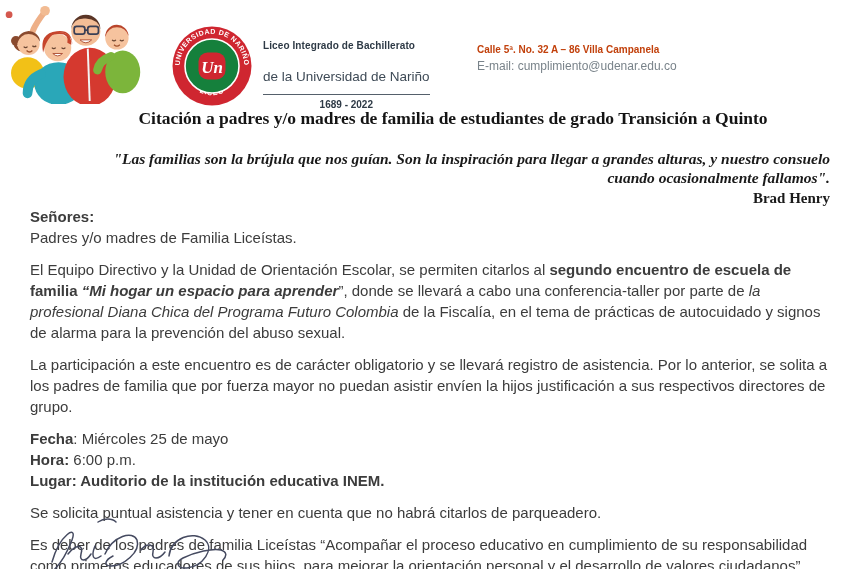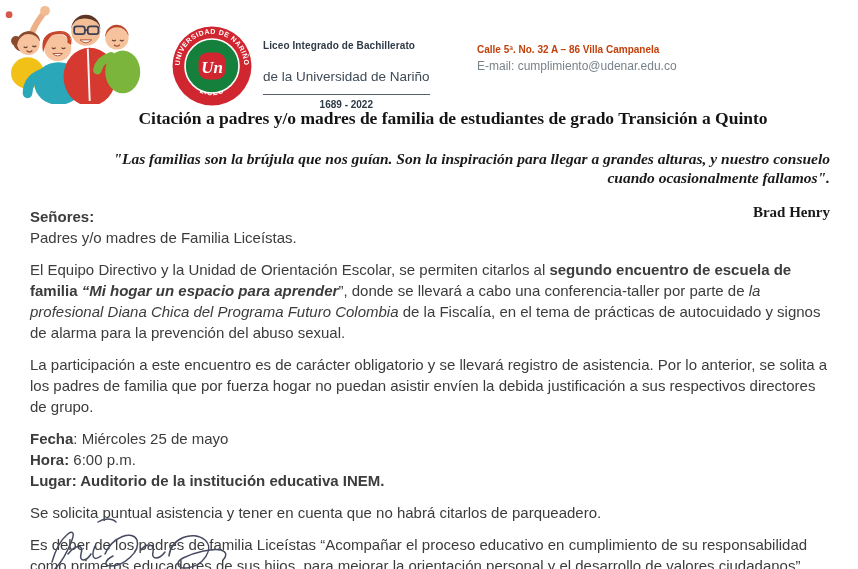--- a/index.html
+++ b/index.html
@@ -18,21 +18,21 @@
   .contact .c1{font-size:10px;font-weight:bold;color:#c2410c;}
   .contact .c2{font-size:12px;color:#79838a;}
   
   .title{
     position:absolute;top:108px;left:0;width:100%;margin:0;text-align:center;
     font-family:"Liberation Serif",serif;font-size:17.5px;font-weight:bold;color:#141414;padding-left:24px;
   }
   .quote{position:absolute;top:149px;left:88px;right:28px;text-align:right;
     font-family:"Liberation Serif",serif;color:#1a1a1a;}
   .quote .qtext{font-size:15.5px;font-weight:bold;font-style:italic;line-height:19px;}
-  .quote .qauthor{font-size:15px;font-weight:bold;margin-top:17px;}
+  .quote .qauthor{font-size:15px;font-weight:bold;margin-top:3px;}
   
   .bodytext{position:absolute;left:30px;right:26px;top:206px;font-size:15px;line-height:21px;}
   .bodytext p{margin:0 4px 11px 0;}
   .b{font-weight:bold;}
   .i{font-style:italic;}
   .bi{font-weight:bold;font-style:italic;}
   .sig{position:absolute;left:34px;top:514px;}
 </style>
 </head>
 <body>
@@ -115,21 +115,21 @@
     <div class="qtext">"Las familias son la brújula que nos guían. Son la inspiración para llegar a grandes alturas, y nuestro consuelo cuando ocasionalmente fallamos".</div>
     <div class="qauthor">Brad Henry</div>
   </div>
 
   <main class="bodytext">
     <p><span class="b">Señores:</span><br>
       <span>Padres y/o madres de Familia Liceístas.</span></p>
 
     <p><span>El Equipo Directivo y la Unidad de Orientación Escolar, se permiten citarlos al </span><span class="b">segundo encuentro de escuela de familia </span><span class="bi">“Mi hogar un espacio para aprender</span><span>”, donde se llevará a cabo una conferencia-taller por parte de </span><span class="i">la profesional Diana Chica del Programa Futuro Colombia</span><span> de la Fiscalía, en el tema de prácticas de autocuidado y signos de alarma para la prevención del abuso sexual.</span></p>
 
-    <p>La participación a este encuentro es de carácter obligatorio y se llevará registro de asistencia. Por lo anterior, se solita a los padres de familia que por fuerza hogar no puedan asistir envíen la debida justificación a sus respectivos directores de grupo.</p>
+    <p>La participación a este encuentro es de carácter obligatorio y se llevará registro de asistencia. Por lo anterior, se solita a los padres de familia que por fuerza mayor no puedan asistir envíen la hijos justificación a sus respectivos directores de grupo.</p>
 
     <p>
       <span class="b">Fecha</span><span>: Miércoles 25 de mayo</span><br>
       <span class="b">Hora:</span><span> 6:00 p.m.</span><br>
       <span class="b">Lugar: Auditorio de la institución educativa INEM.</span>
     </p>
 
     <p>Se solicita puntual asistencia y tener en cuenta que no habrá citarlos de parqueadero.</p>
 
     <p>Es deber de los padres de familia Liceístas “Acompañar el proceso educativo en cumplimiento de su responsabilidad como primeros educadores de sus hijos, para mejorar la orientación personal y el desarrollo de valores ciudadanos” (Manual de Convivencia, Artículo 126°).</p>

